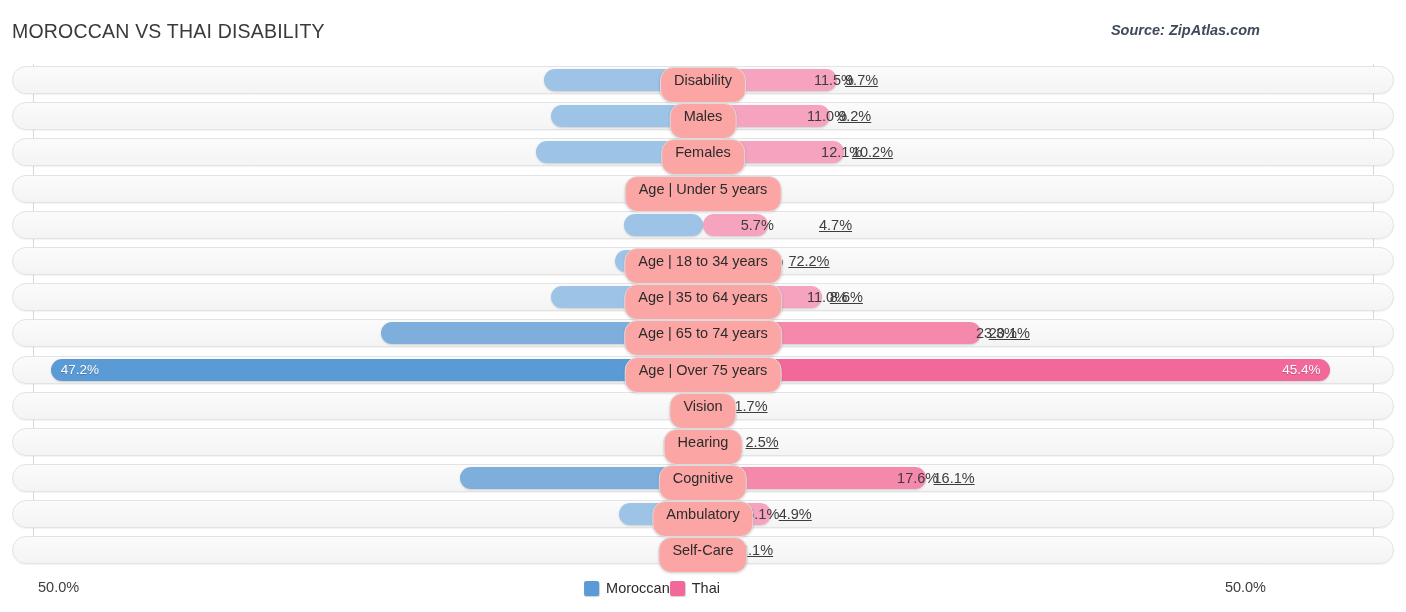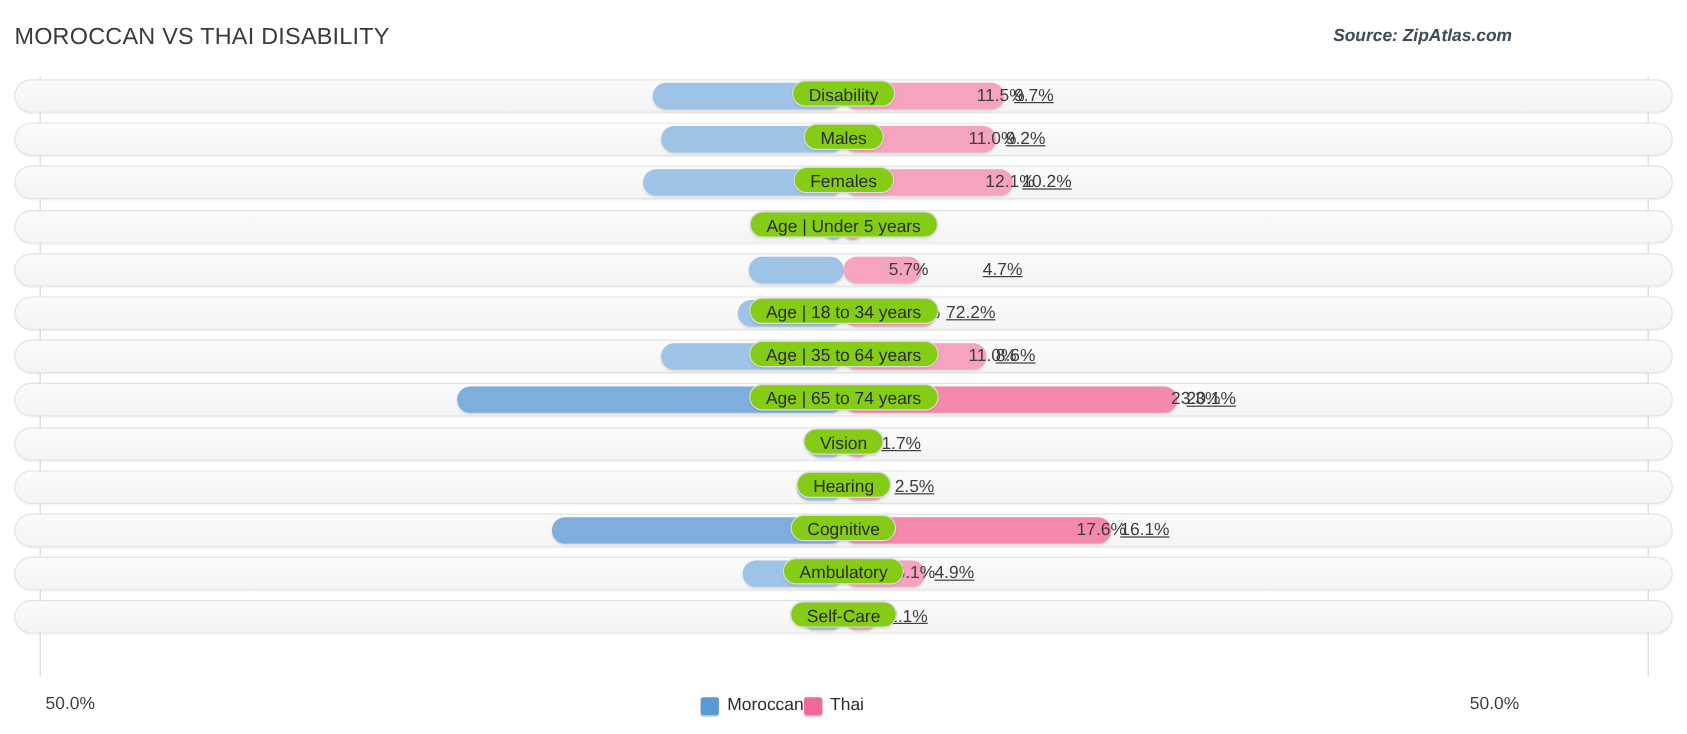--- a/index.html
+++ b/index.html
@@ -72,23 +72,23 @@
     font-size: 13.5px; color: #ffffff; white-space: nowrap;
     text-shadow: 0 1px 1px rgba(0,0,0,.22);
   }
   .val-in-l { left: 12px; }
   .val-in-r { right: 12px; }
 
   
   .pill {
     position: absolute; left: 50%; top: 1px;
     transform: translateX(-50%);
-    height: 22px; line-height: 25px;
+    height: 36px; line-height: 25px;
     padding: 0 13px;
-    background: #84cc16;
+    background: #fca5a5;
     border: 1px solid #dcdcdc;
     border-radius: 13px;
     font-size: 14.5px; color: #2b2b2b;
     white-space: nowrap;
     box-shadow: 0 1px 2px rgba(0,0,0,.10);
     z-index: 5;
   }
 
   
   .footer { position: absolute; left: 0; top: 576px; width: 1304px; height: 36px; }
@@ -179,20 +179,28 @@
           <div class="val val-r" style="left: 829.852px;">8.6%</div>
           <div class="pill">Age | 35 to 64 years</div>
         </div>
         <div class="row">
           <div class="rail"></div>
           <div class="bar bar-l" style="width: 322.006px; background: rgb(126, 174, 220);"></div>
           <div class="bar bar-r" style="width: 277.782px; background: rgb(245, 137, 172);"></div>
           <div class="val val-l" style="right: 388.994px;">23.3%</div>
           <div class="val val-r" style="left: 988.782px;">20.1%</div>
           <div class="pill">Age | 65 to 74 years</div>
+        </div>
+        <div class="row">
+          <div class="rail"></div>
+          <div class="bar bar-l" style="width: 652.304px; background: rgb(91, 155, 213);"></div>
+          <div class="bar bar-r" style="width: 627.428px; background: rgb(242, 104, 155);"></div>
+          <div class="val-in val-in-l" style="right: 691px; left: 60.696px;">47.2%</div>
+          <div class="val-in val-in-r" style="left: 1260.43px; width: 60px; text-align: right;">45.4%</div>
+          <div class="pill">Age | Over 75 years</div>
         </div>
         <div class="row">
           <div class="rail"></div>
           <div class="bar bar-l" style="width: 30.404px; background: rgb(157, 195, 230);"></div>
           <div class="bar bar-r" style="width: 23.494px; background: rgb(245, 163, 190);"></div>
           <div class="val val-l" style="right: 680.596px;">2.2%</div>
           <div class="val val-r" style="left: 734.494px;">1.7%</div>
           <div class="pill">Vision</div>
         </div>
         <div class="row">

